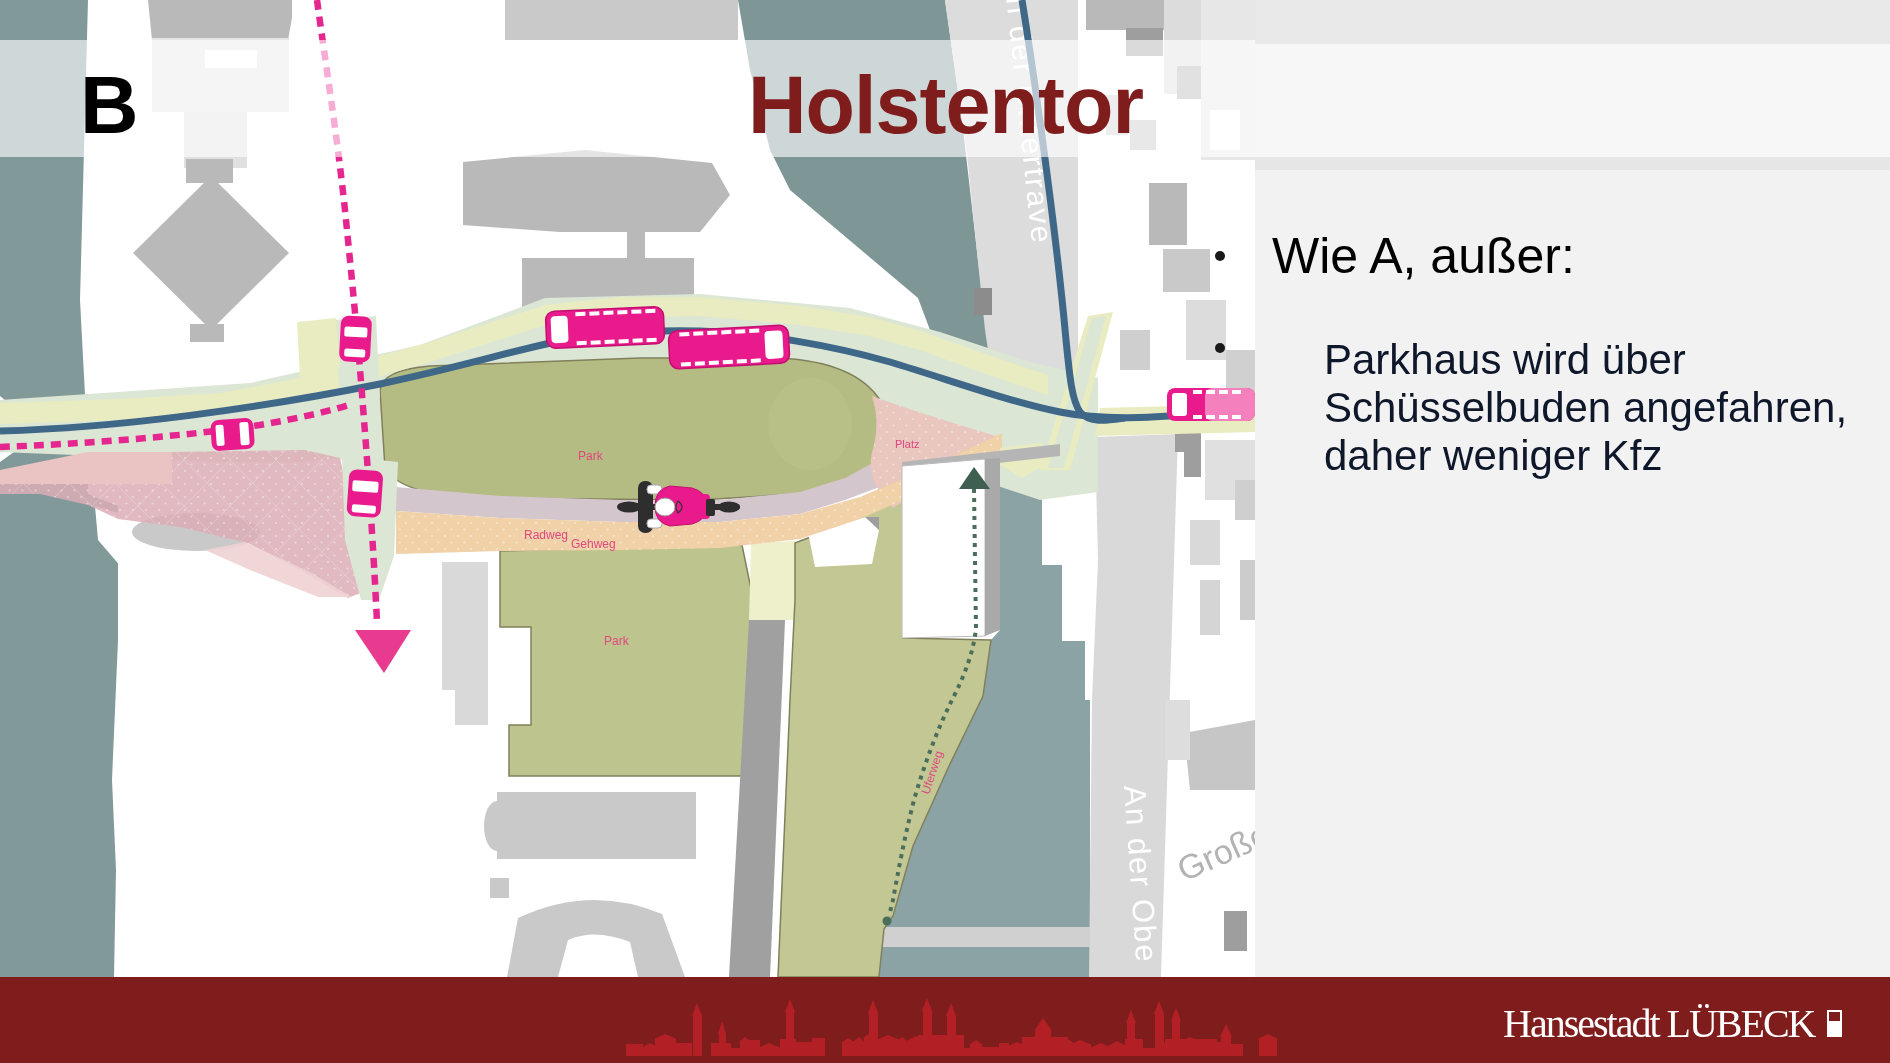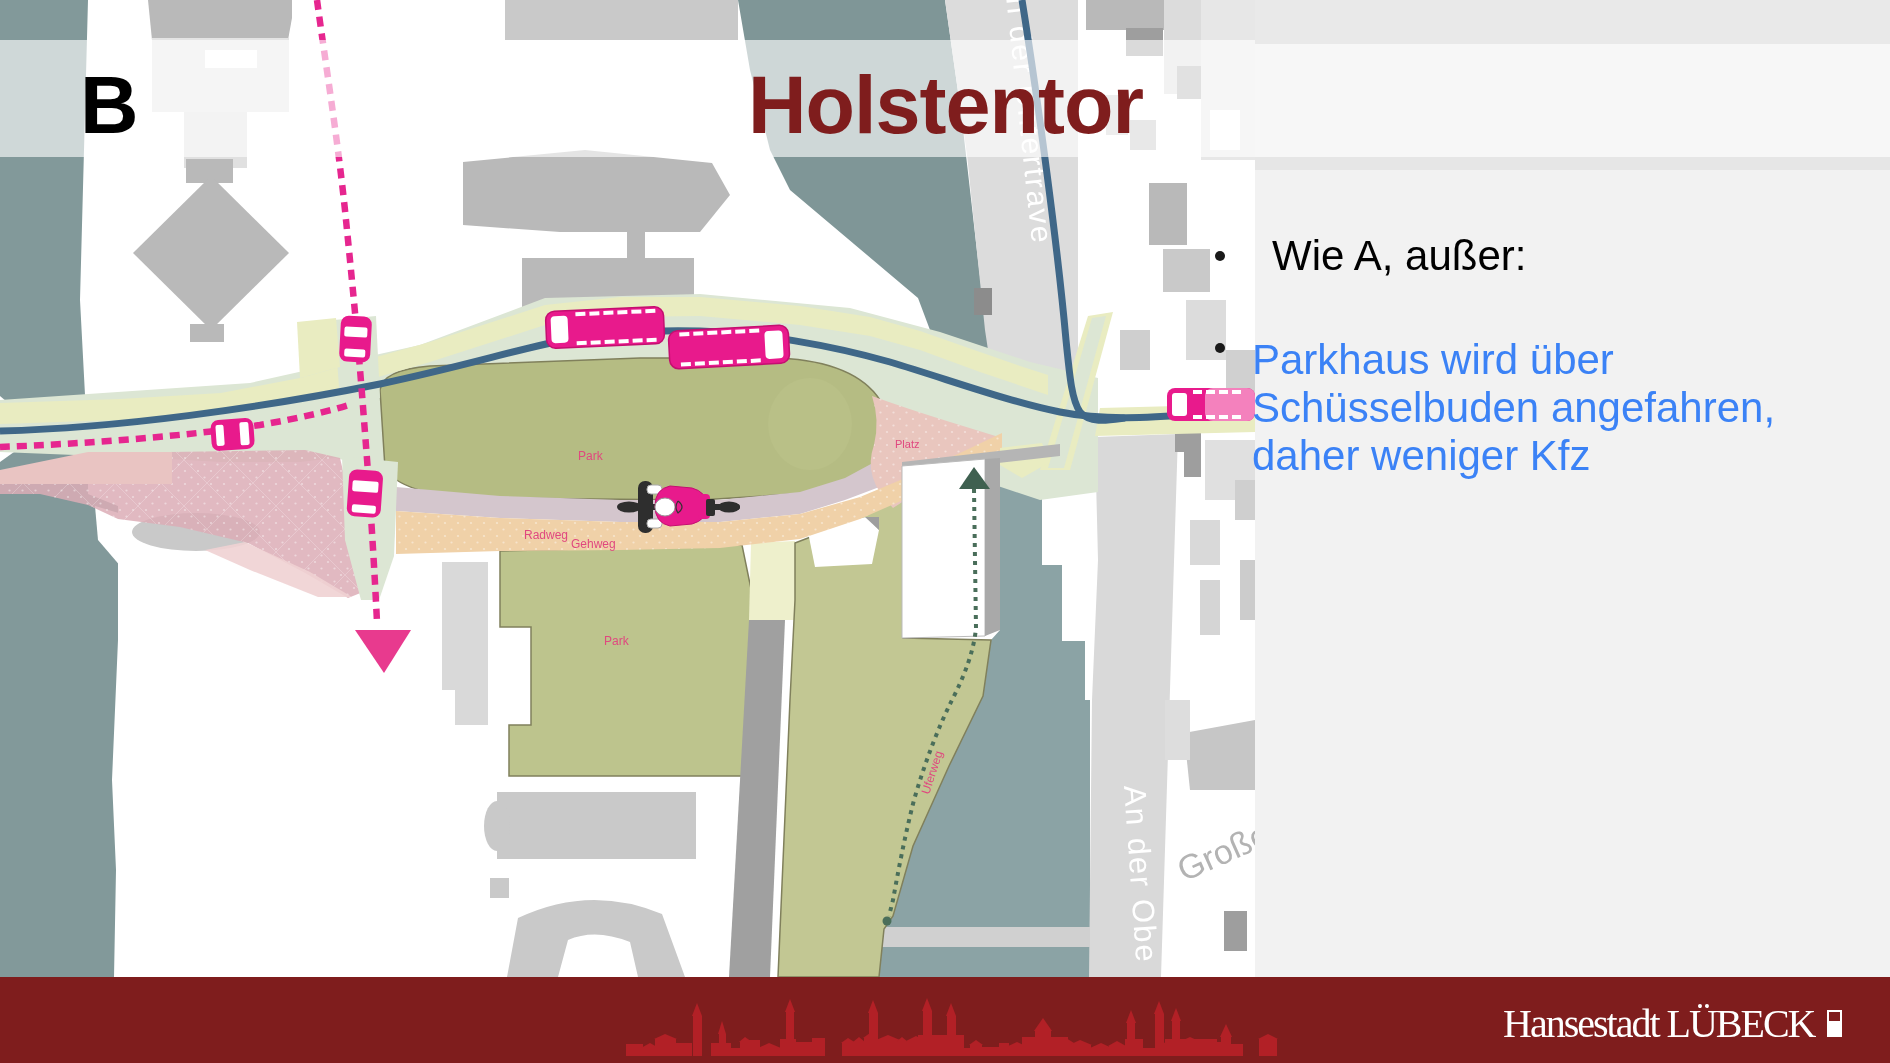--- a/index.html
+++ b/index.html
@@ -297,25 +297,25 @@
   <div class="abs" style="left:0;top:44px;width:635px;height:113px;background:#f7f7f7"></div>
   <div class="abs" style="left:0;top:157px;width:635px;height:13px;background:#e6e6e6"></div>
 </div>
 
 <div class="abs" style="left:80px;top:65px;font-size:81px;font-weight:bold;color:#000;line-height:81px">B</div>
 
 <div class="abs" style="left:748px;top:65px;font-size:81px;font-weight:bold;color:#7f1d1d;line-height:81px;letter-spacing:-1px">Holstentor</div>
 
 <div class="abs" style="left:1215px;top:251px;width:10px;height:10px;border-radius:50%;background:#1a1a1a"></div>
 
-<div class="abs" style="left:1272px;top:232px;font-size:42px;line-height:48px;color:#000">Wie A, außer:</div>
+<div class="abs" style="left:1272px;top:232px;font-size:50px;line-height:48px;color:#000">Wie A, außer:</div>
 
 <div class="abs" style="left:1215px;top:343px;width:10px;height:10px;border-radius:50%;background:#1a1a1a"></div>
 
-<div class="abs" style="left:1252px;top:336px;font-size:42px;line-height:48px;color:#3b82f6">Parkhaus wird über<br>Schüsselbuden angefahren,<br>daher weniger Kfz</div>
+<div class="abs" style="left:1324px;top:336px;font-size:42px;line-height:48px;color:#0f172a">Parkhaus wird über<br>Schüsselbuden angefahren,<br>daher weniger Kfz</div>
 
 <div class="abs" style="left:0;top:977px;width:1890px;height:112px;background:#7f1d1d">
 
   <svg class="abs" style="left:620px;top:20px" width="660" height="66" viewBox="0 0 660 66">
 <g fill="#b22026">
 <rect x="6" y="47" width="17" height="12"></rect>
 <rect x="22" y="51" width="16" height="8"></rect>
 <polygon points="21,51 30,46 39,51"></polygon>
 <rect x="35" y="42" width="21" height="17"></rect>
 <polygon points="34,42 45,37 57,42"></polygon>

